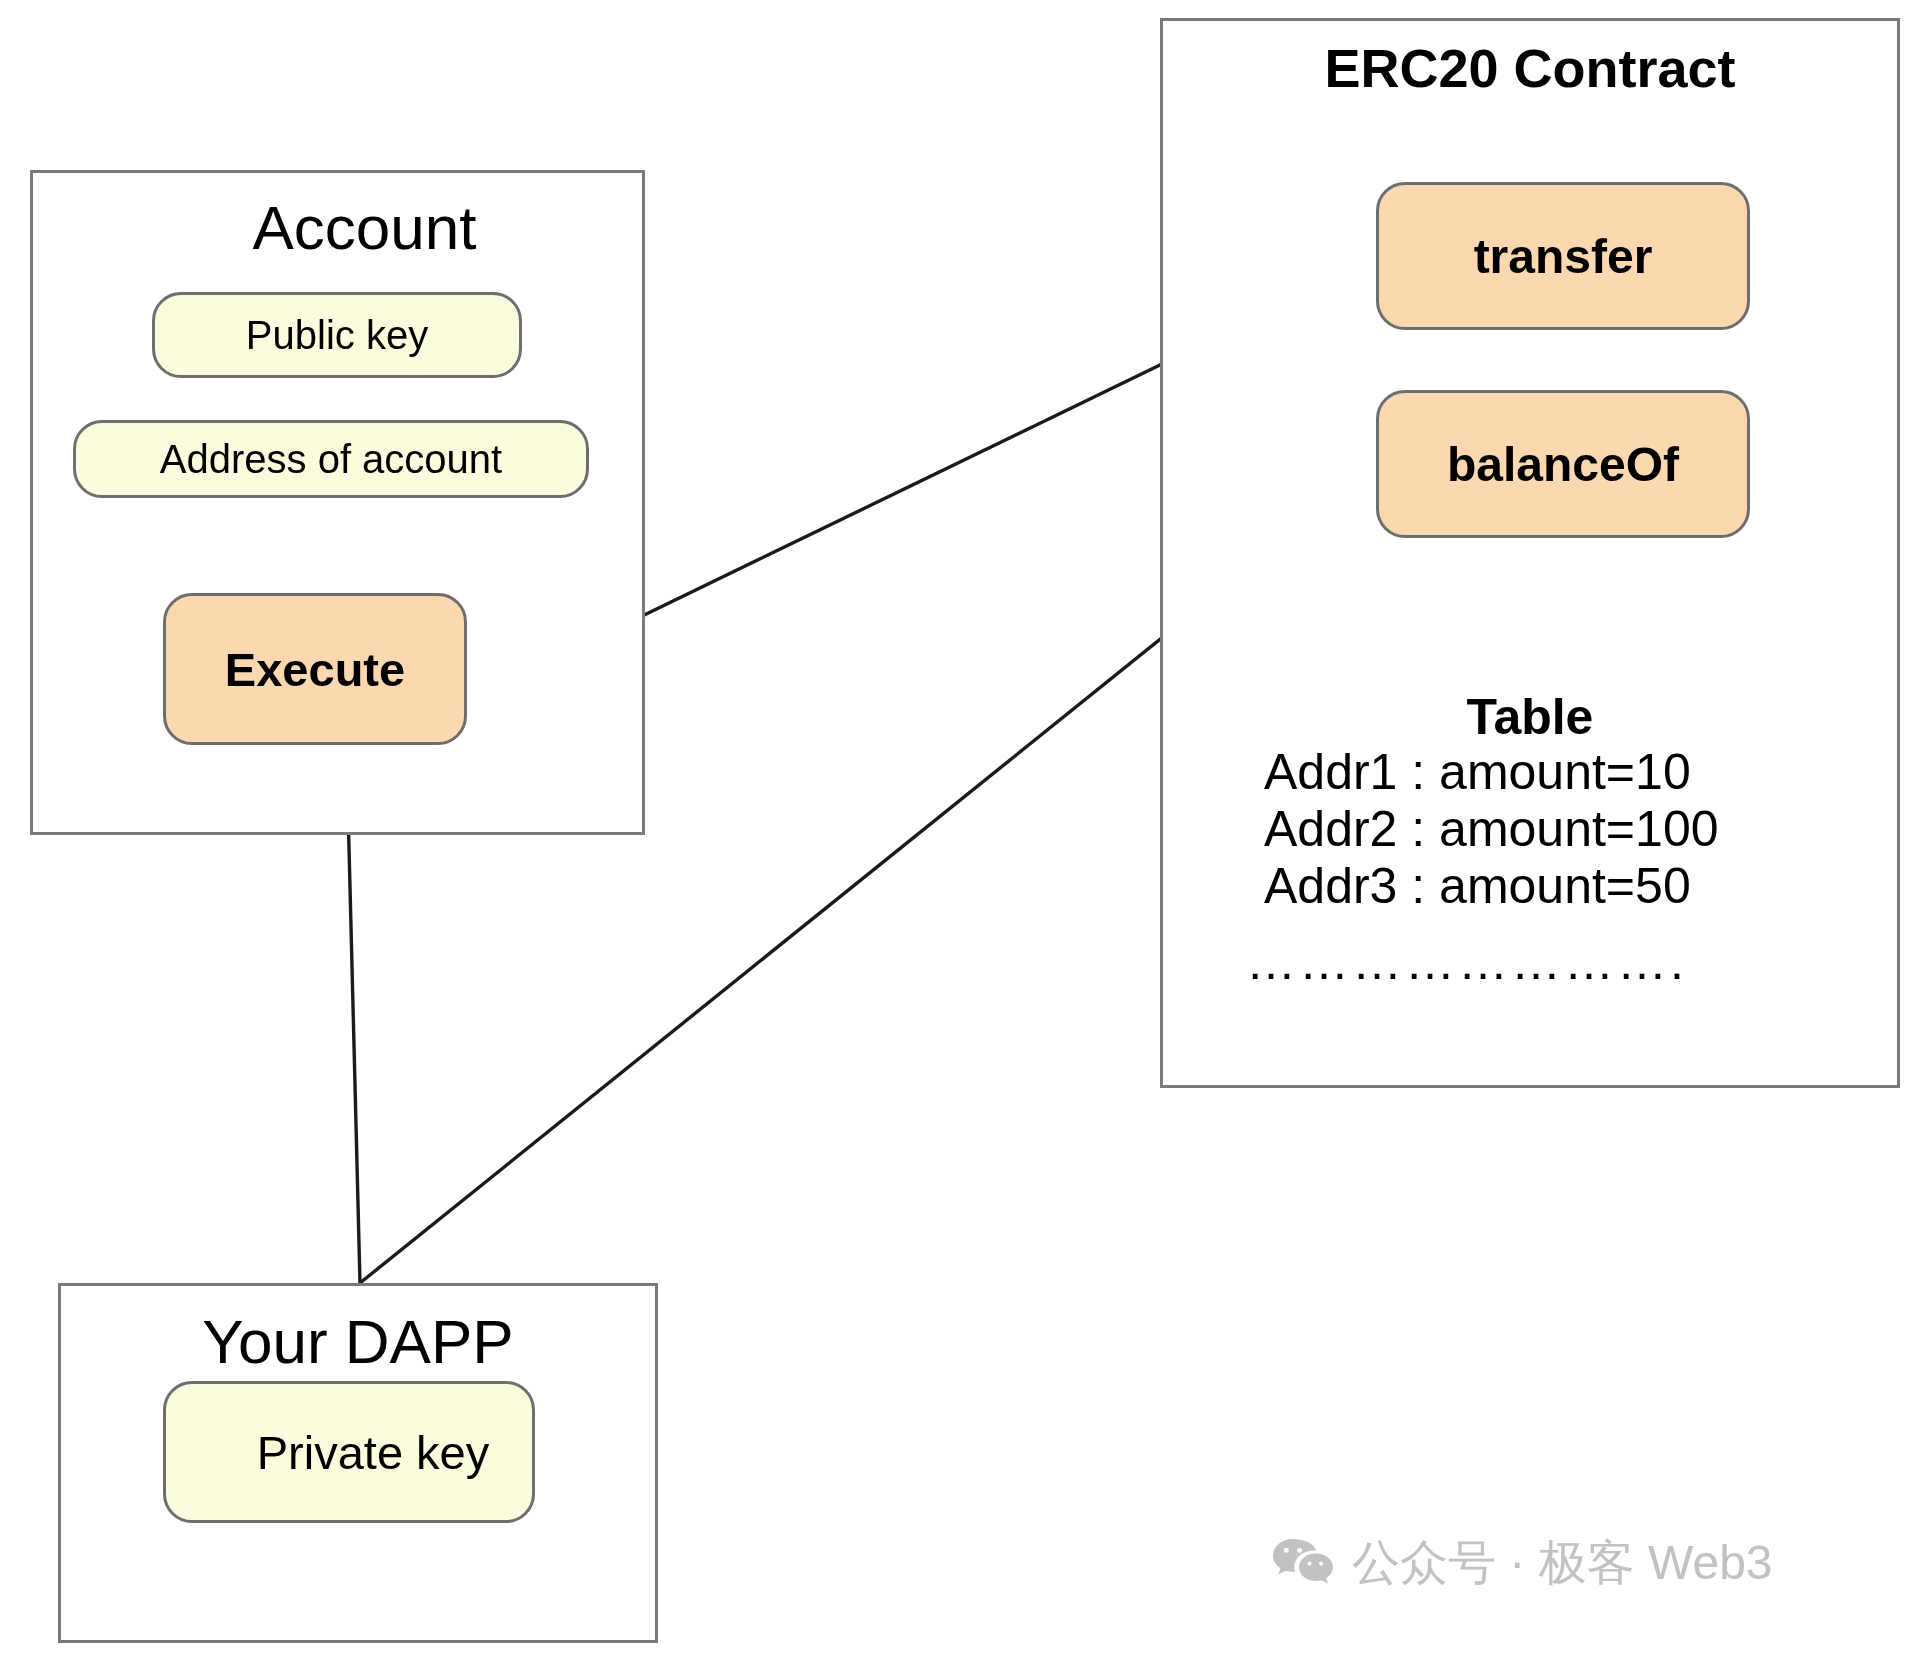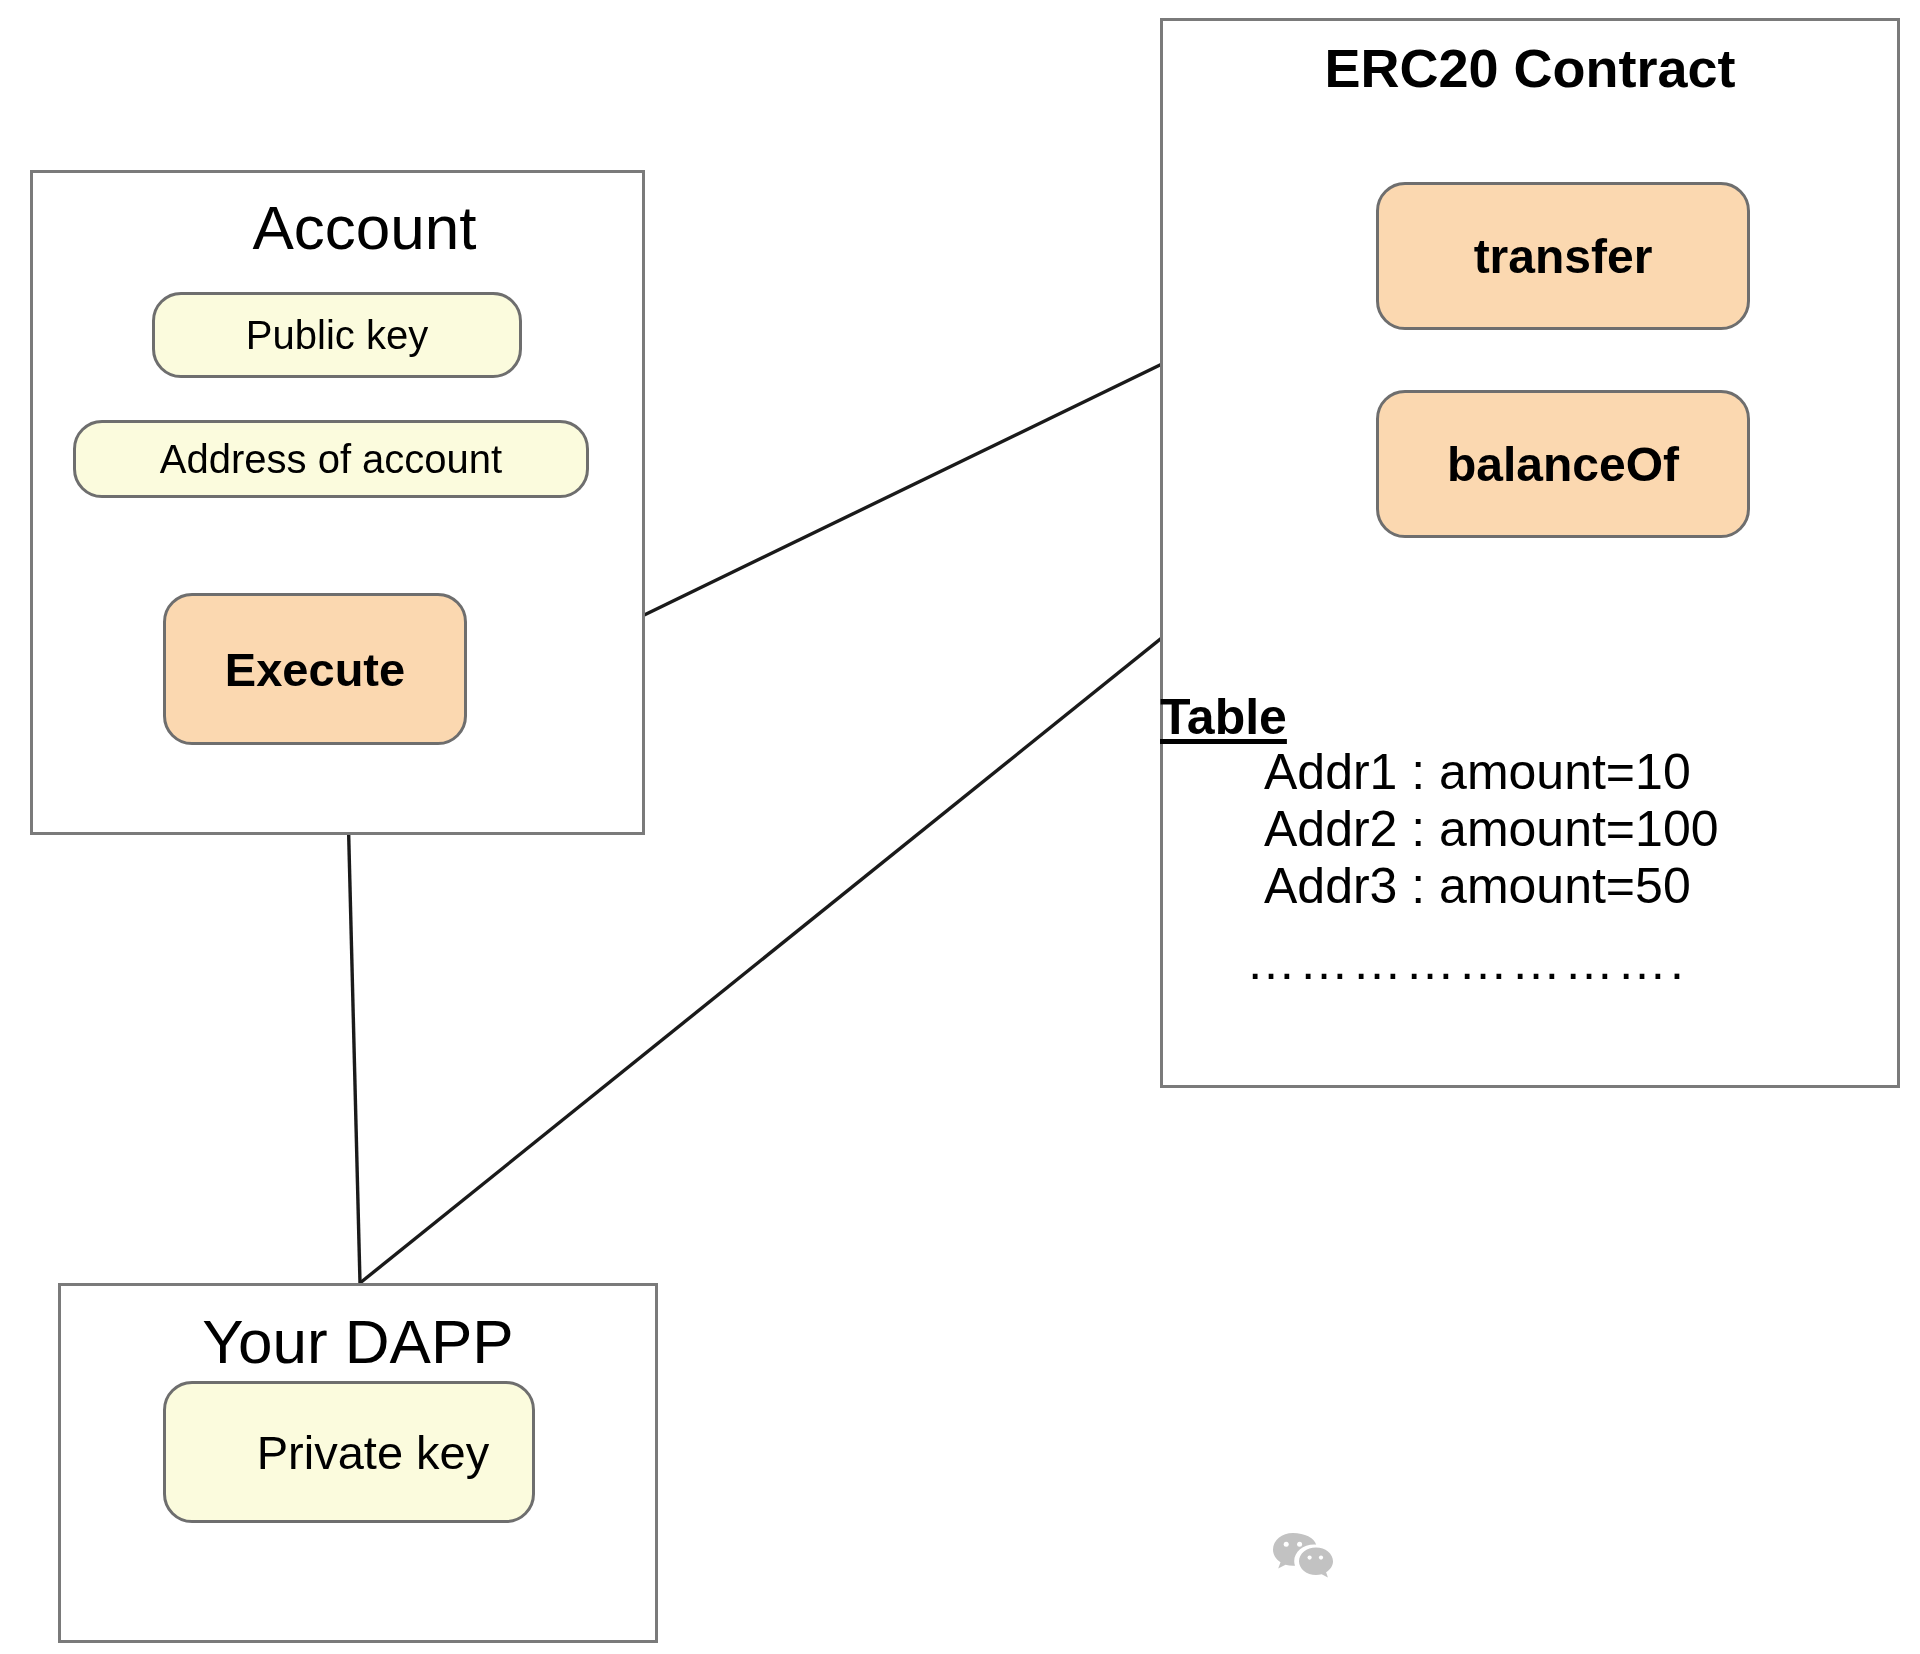--- a/index.html
+++ b/index.html
@@ -105,24 +105,23 @@
 
   
   #table-block {
     position: absolute;
     left: 1160px;
     top: 690px;
     width: 740px;
     color: #000000;
   }
   #table-heading {
-    text-align: left;
+    text-align: center;
     font-size: 50px;
     font-weight: bold;
-    text-decoration: underline;
     text-underline-offset: 5px;
     line-height: 1.08;
   }
   .table-row-line {
     font-size: 50px;
     line-height: 1.14;
     text-align: left;
     padding-left: 104px;
     white-space: nowrap;
   }
@@ -228,15 +227,16 @@
     <svg id="wechat-icon" width="62" height="52" viewBox="0 0 62 52" xmlns="http://www.w3.org/2000/svg">
       <g fill="#c2c2c2">
         <path d="M21 2C9.9 2 1 9.4 1 18.5c0 5.2 2.9 9.8 7.5 12.8L6.2 37.5l7.3-3.8c2.4.7 4.9 1.1 7.5 1.1.7 0 1.4 0 2-.1-.5-1.4-.8-2.9-.8-4.5 0-9.2 8.9-16.6 19.9-16.6.7 0 1.4 0 2.1.1C42.4 7 32.6 2 21 2z"></path>
         <circle cx="14.2" cy="13.3" r="2.5" fill="#ffffff"></circle>
         <circle cx="27.6" cy="13.3" r="2.5" fill="#ffffff"></circle>
         <path d="M61 30.2c0-7.6-7.6-13.8-17-13.8s-17 6.2-17 13.8 7.6 13.8 17 13.8c2 0 3.9-.3 5.7-.8l6.2 3.2-1.8-5.2c4.2-2.5 6.9-6.5 6.9-11z"></path>
         <circle cx="37.6" cy="26.6" r="2.1" fill="#ffffff"></circle>
         <circle cx="49" cy="26.6" r="2.1" fill="#ffffff"></circle>
       </g>
     </svg>
+    <span>公众号 · 极客 Web3</span>
   </div>
 
 </div>
 
 </body></html>

